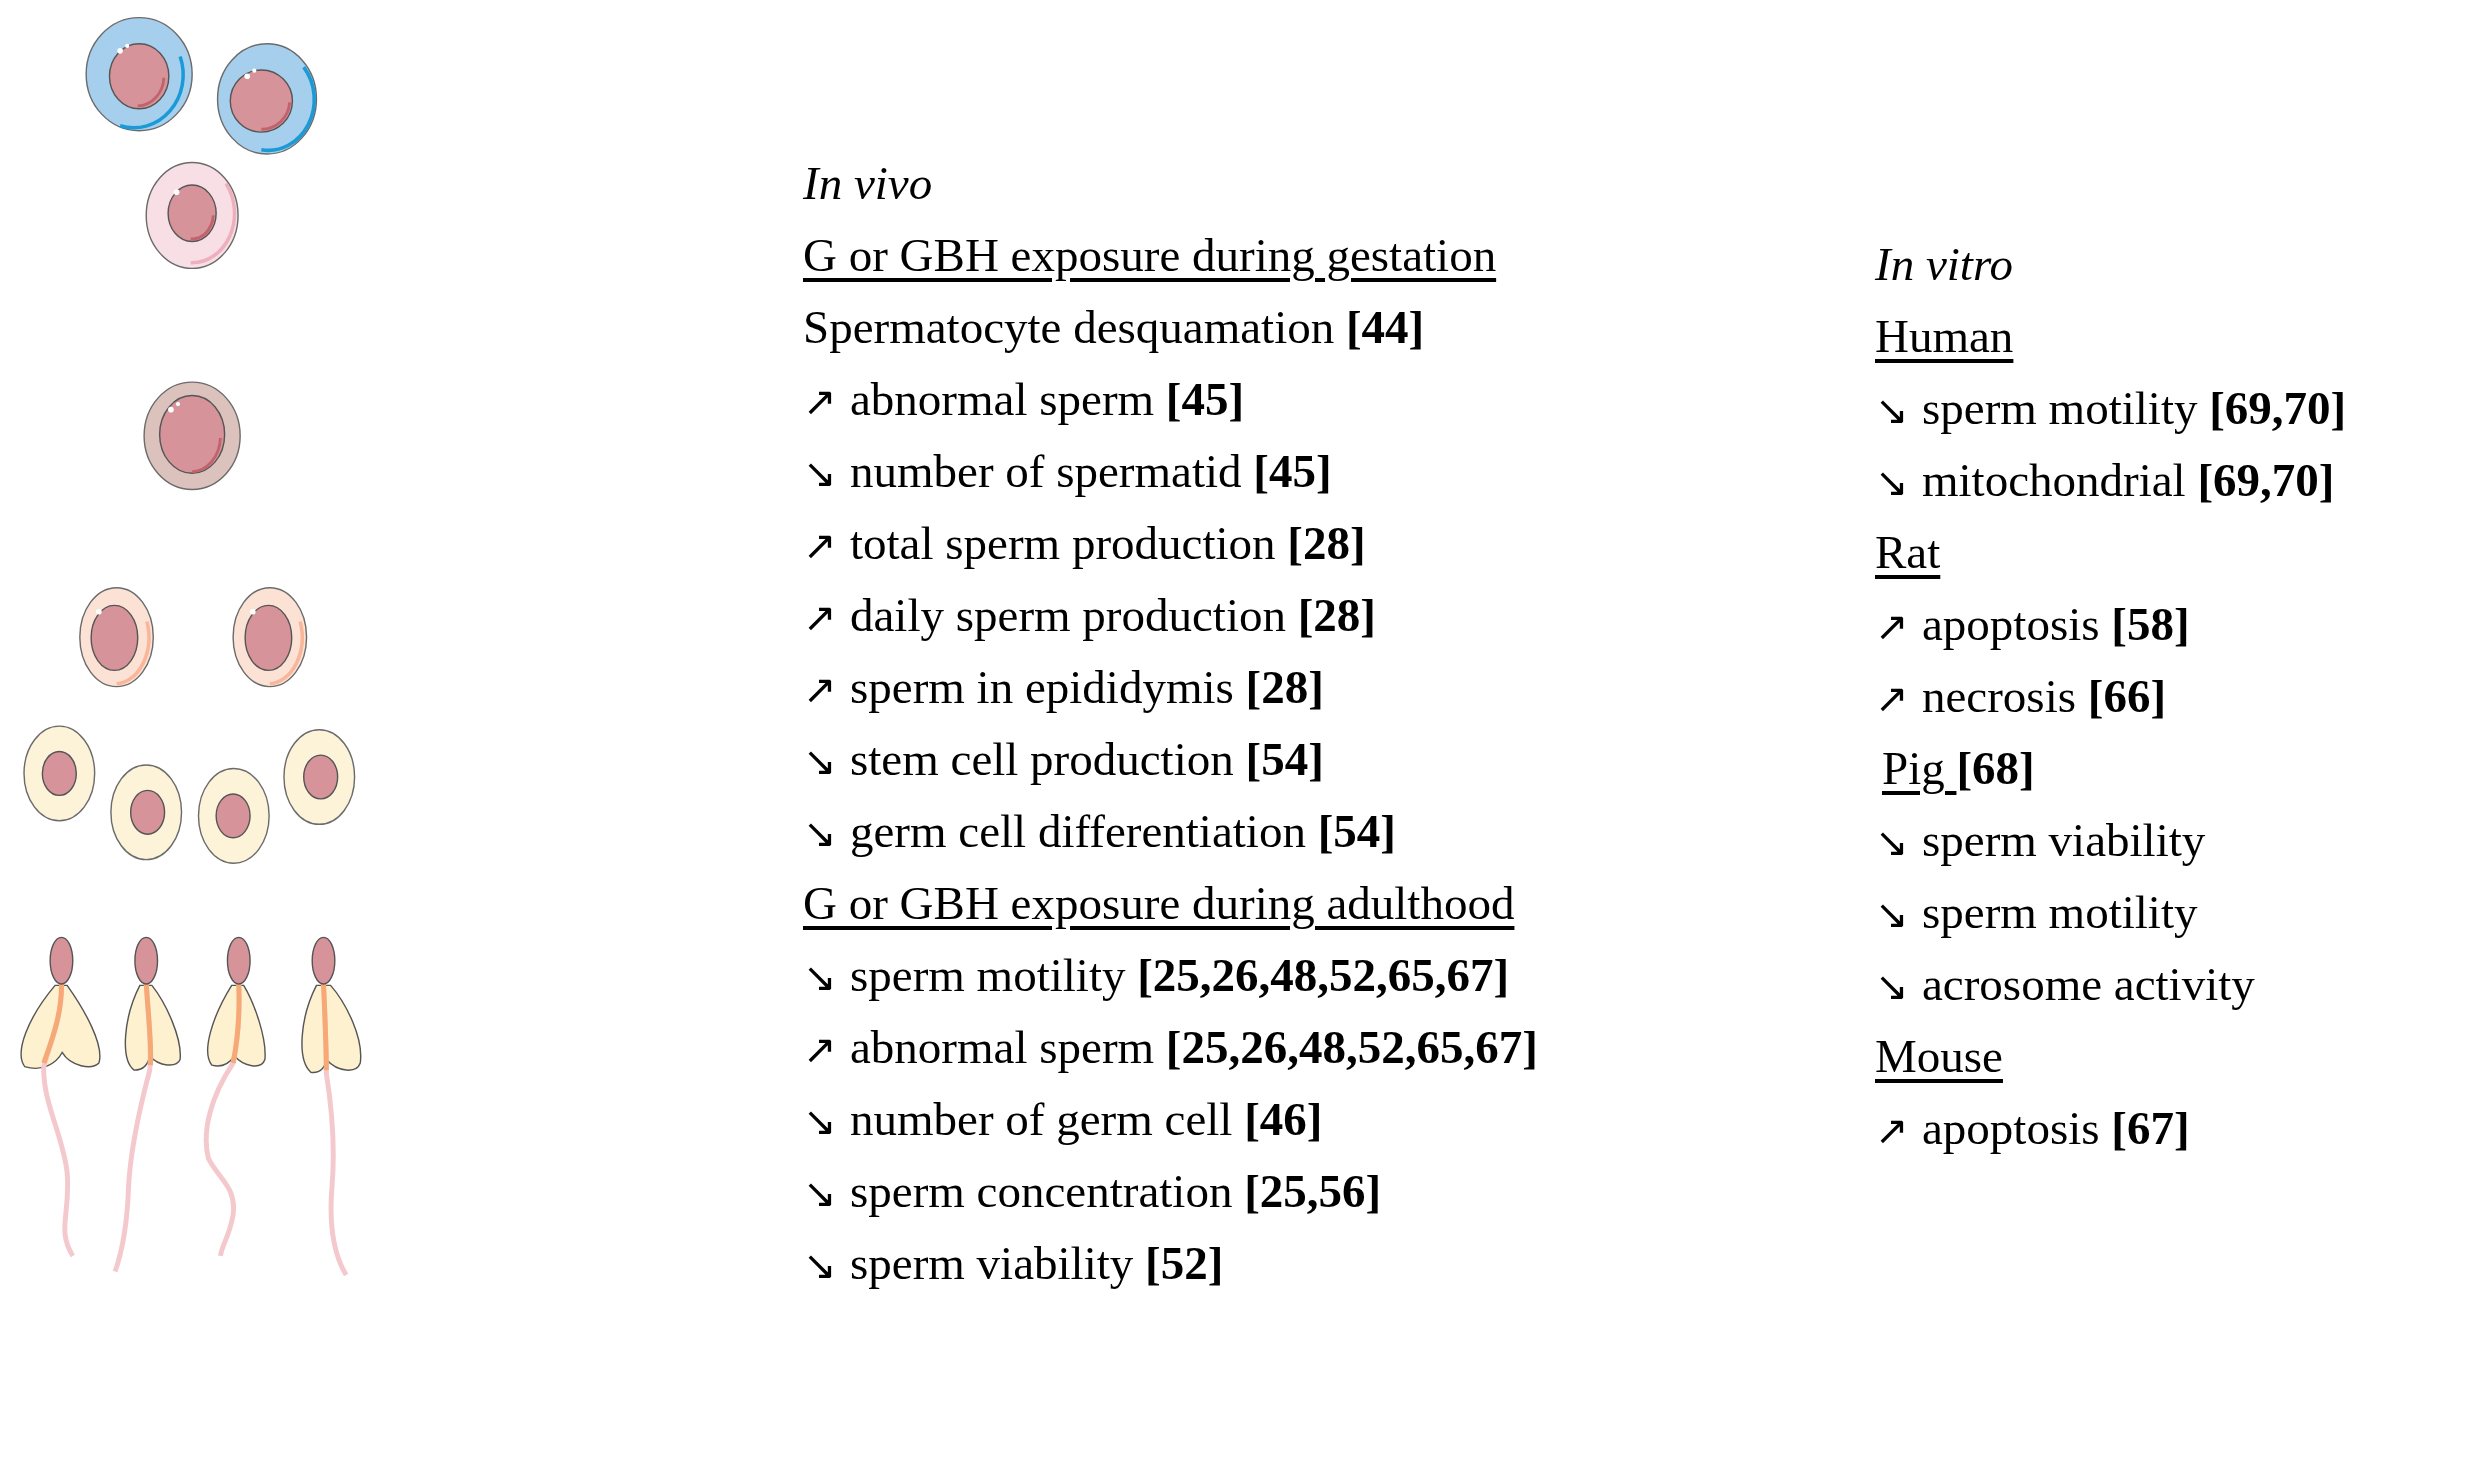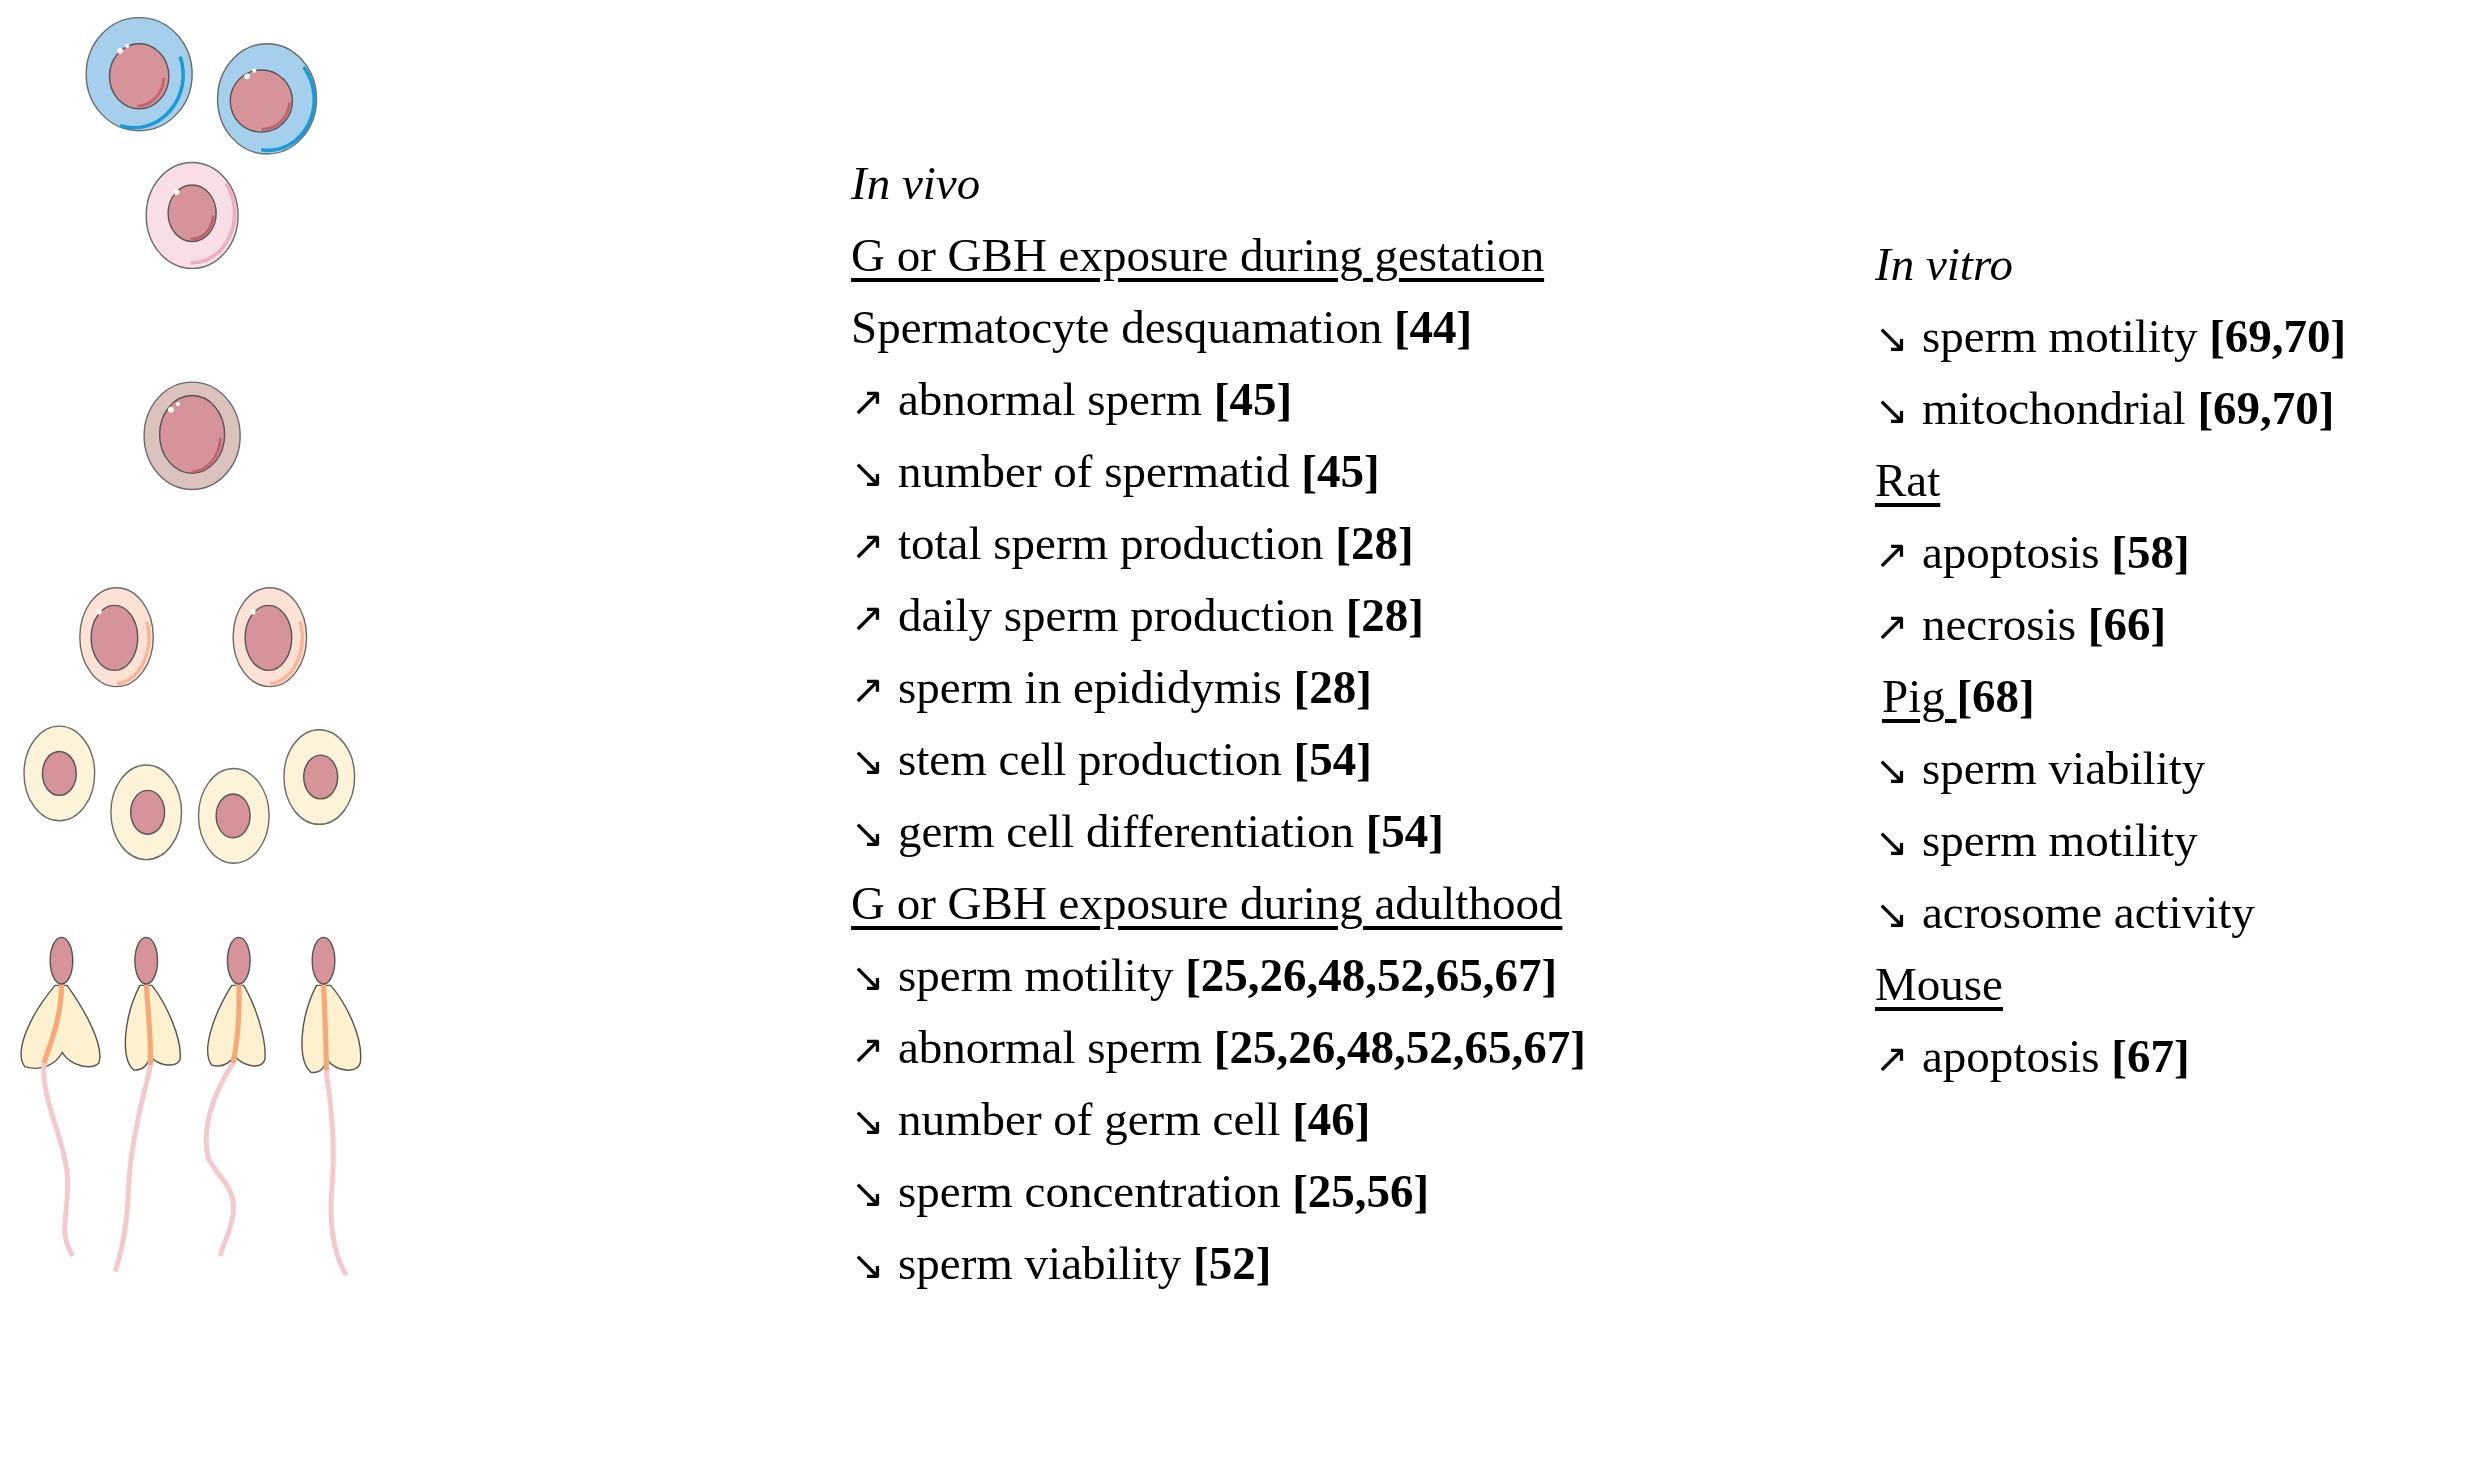--- a/index.html
+++ b/index.html
@@ -1,20 +1,20 @@
 <!DOCTYPE html>
 <html style="font-size:11.3px"><head>
 <meta charset="utf-8">
 <style>
   html, body { margin: 0; padding: 0; background: #ffffff; }
   body { width: 2487px; height: 1477px; position: relative; overflow: hidden;
          font-family: "Liberation Serif", "DejaVu Serif", serif; color: #000; }
   #illustration { position: absolute; left: 0; top: 0; width: 777px; height: 1477px; }
   .col { position: absolute; font-size: 47px; line-height: 72px; white-space: nowrap; }
-  #col-invivo { left: 851px; top: 147px; }
+  #col-invivo { left: 803px; top: 147px; }
   #col-invitro { left: 1875px; top: 228px; }
   .line { display: block; height: 72px; }
   .italic { font-style: italic; }
   .heading { font-weight: normal; text-decoration: underline; text-decoration-thickness: 3.5px; text-underline-offset: 7px; }
   .ref { font-weight: bold; }
   .arrow { display: inline-block; width: 47px; text-align: left; font-family: "DejaVu Sans", sans-serif; font-size: 40px; }
   .pig-title { font-weight: normal; text-decoration: underline; text-decoration-thickness: 3.5px; text-underline-offset: 7px; margin-left: 7px; }
 </style>
 </head>
 <body>
@@ -127,20 +127,21 @@
   <span class="line"><span class="arrow">↘</span><span>sperm motility </span><span class="ref">[25,26,48,52,65,67]</span></span>
   <span class="line"><span class="arrow">↗</span><span>abnormal sperm </span><span class="ref">[25,26,48,52,65,67]</span></span>
   <span class="line"><span class="arrow">↘</span><span>number of germ cell </span><span class="ref">[46]</span></span>
   <span class="line"><span class="arrow">↘</span><span>sperm concentration </span><span class="ref">[25,56]</span></span>
   <span class="line"><span class="arrow">↘</span><span>sperm viability </span><span class="ref">[52]</span></span>
 </div>
 
 <div class="col" id="col-invitro">
   <span class="line italic">In vitro</span>
 
+  <span class="line heading">Human</span>
   <span class="line"><span class="arrow">↘</span><span>sperm motility </span><span class="ref">[69,70]</span></span>
   <span class="line"><span class="arrow">↘</span><span>mitochondrial </span><span class="ref">[69,70]</span></span>
 
   <span class="line heading">Rat</span>
   <span class="line"><span class="arrow">↗</span><span>apoptosis </span><span class="ref">[58]</span></span>
   <span class="line"><span class="arrow">↗</span><span>necrosis </span><span class="ref">[66]</span></span>
 
   <span class="line"><span class="pig-title">Pig </span><span class="ref">[68]</span></span>
   <span class="line"><span class="arrow">↘</span><span>sperm viability</span></span>
   <span class="line"><span class="arrow">↘</span><span>sperm motility</span></span>

